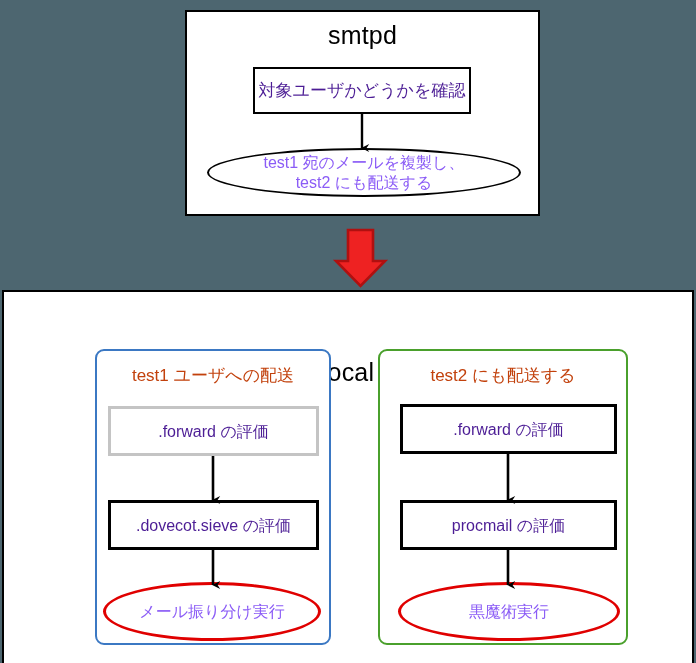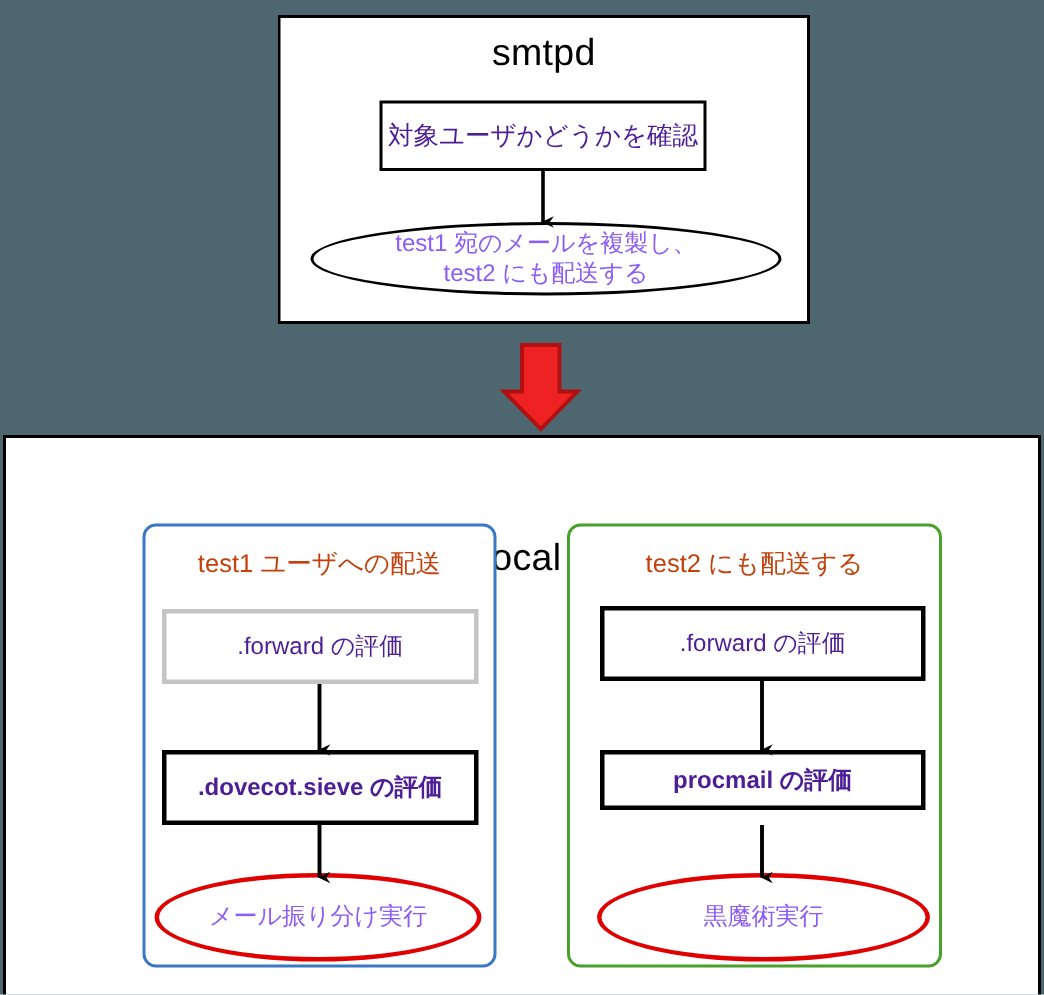--- a/index.html
+++ b/index.html
@@ -110,21 +110,21 @@
     top: 55px;
     width: 218px;
     height: 47px;
     border-width: 2px;
     font-size: 17px;
   }
 
   #rect-l-forward { left: 108px; top: 394px; width: 211px; height: 50px; }
   #rect-l-sieve   { left: 108px; top: 488px; width: 211px; height: 50px; }
   #rect-r-forward { left: 400px; top: 392px; width: 217px; height: 50px; }
-  #rect-r-procmail{ left: 400px; top: 488px; width: 217px; height: 40px; font-weight: bold; }
+  #rect-r-procmail{ left: 400px; top: 488px; width: 217px; height: 50px; }
 
   
   .ellipse {
     position: absolute;
     box-sizing: border-box;
     background: #ffffff;
     border-radius: 50%;
     display: flex;
     align-items: center;
     justify-content: center;
@@ -189,21 +189,21 @@
   <div class="panel" id="local-panel">
     <div class="panel-title" id="local-title">local</div>
   </div>
 
   <div class="group" id="group-test1" style="border-color: rgb(59, 120, 195);">
     <div class="group-title">test1 ユーザへの配送</div>
   </div>
 
   <div class="rect gray" id="rect-l-forward" style="border-color: rgb(196, 196, 196);">.forward の評価</div>
 
-  <div class="rect black" id="rect-l-sieve" style="border-color: rgb(0, 0, 0); font-weight: bold;">.dovecot.sieve の評価</div>
+  <div class="rect black" id="rect-l-sieve" style="border-color: rgb(0, 0, 0);">.dovecot.sieve の評価</div>
 
   <div class="ellipse" id="ell-l-sort" style="border-color: rgb(224, 0, 0);">メール振り分け実行</div>
 
   <div class="group" id="group-test2" style="border-color: rgb(74, 160, 44);">
     <div class="group-title">test2 にも配送する</div>
   </div>
 
   <div class="rect black" id="rect-r-forward" style="border-color: rgb(0, 0, 0);">.forward の評価</div>
 
   <div class="rect black" id="rect-r-procmail" style="border-color: rgb(0, 0, 0);">procmail の評価</div>

